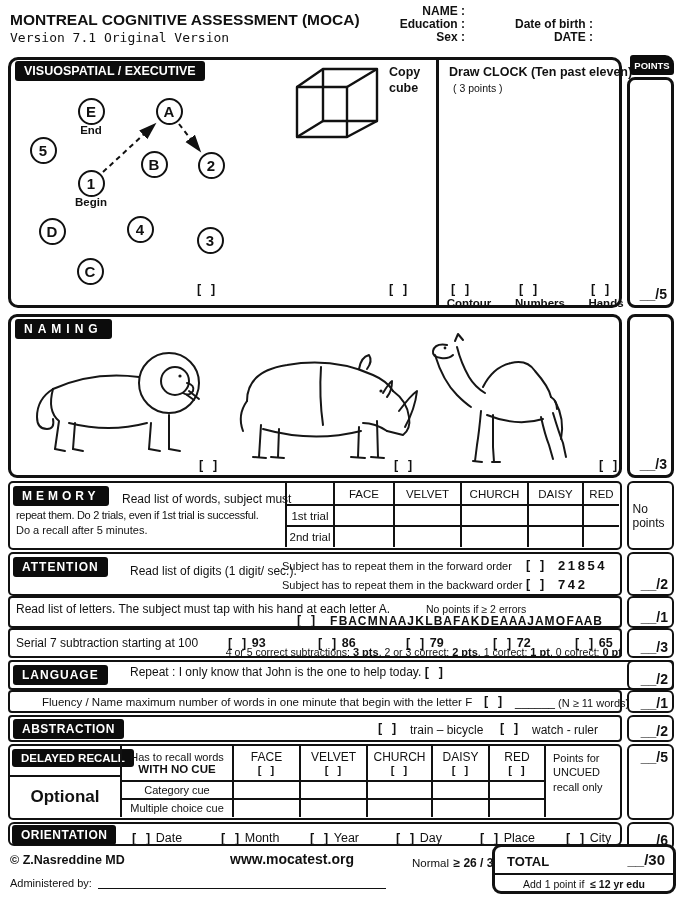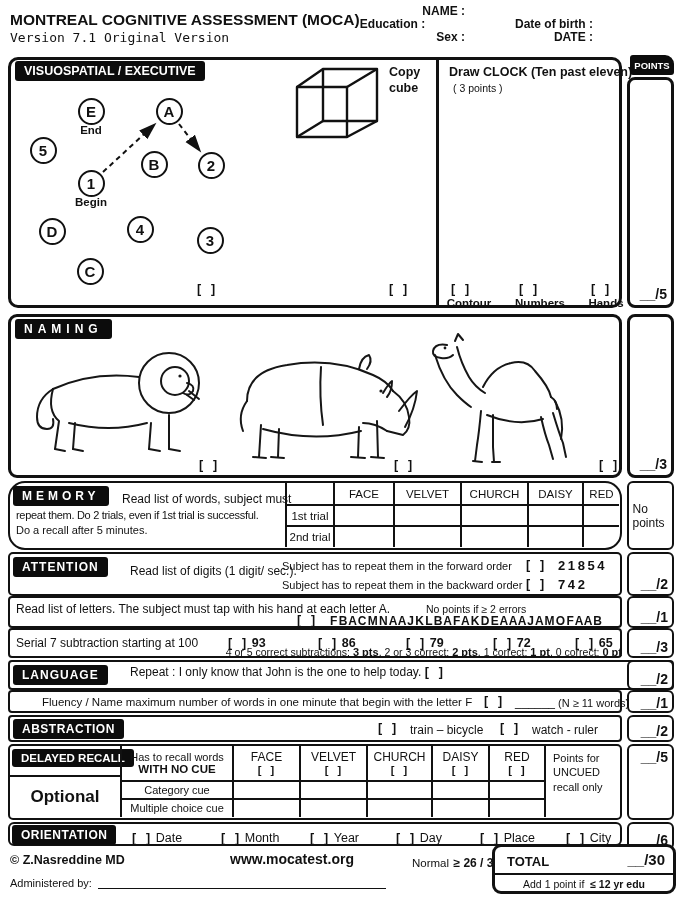--- a/index.html
+++ b/index.html
@@ -34,21 +34,21 @@
 </style>
 </head>
 <body>
 
 <div id="page">
 
   <div class="lbl b" style="left:10px;top:11px;font-size:15.5px;">MONTREAL COGNITIVE ASSESSMENT (MOCA)</div>
   <div class="lbl" style="left:10px;top:30px;font-size:13px;font-family:'DejaVu Sans Mono',monospace;">Version 7.1 Original Version</div>
 
   <div class="lbl b t12" style="left:320px;top:4px;width:145px;text-align:right;">NAME :</div>
-  <div class="lbl b t12" style="left:320px;top:17px;width:145px;text-align:center;">Education :</div>
+  <div class="lbl b t12" style="left:320px;top:17px;width:145px;text-align:right;">Education :</div>
   <div class="lbl b t12" style="left:320px;top:30px;width:145px;text-align:right;">Sex :</div>
   <div class="lbl b t12" style="left:455px;top:17px;width:138px;text-align:right;">Date of birth :</div>
   <div class="lbl b t12" style="left:455px;top:30px;width:138px;text-align:right;">DATE :</div>
 
   <div class="box" style="left:8px;top:57px;width:614px;height:251px;border-width:3px;border-radius:10px;">
     <div class="seclabel" style="left:4px;top:1px;font-size:12.5px;">VISUOSPATIAL / EXECUTIVE</div>
 
     <svg width="430" height="246" style="position:absolute;left:0;top:0;">
       <defs>
         <marker id="ah" markerWidth="10" markerHeight="8" refX="8" refY="3" orient="auto">
@@ -152,21 +152,21 @@
     </svg>
 
     <span class="lbl cb" style="left:188px;top:141px;">[&nbsp;&nbsp;]</span>
     <span class="lbl cb" style="left:383px;top:141px;">[&nbsp;&nbsp;]</span>
     <span class="lbl cb" style="left:588px;top:141px;">[&nbsp;&nbsp;]</span>
   </div>
   <div class="pbox" style="top:314px;height:164px;border-width:3px;border-radius:8px;">
     <span class="score" style="right:4px;bottom:3px;">__/3</span>
   </div>
 
-  <div class="box" style="left:8px;top:481px;width:614px;height:69px;border-radius:17px;">
+  <div class="box" style="left:8px;top:481px;width:614px;height:69px;border-radius:5px;">
     <div class="seclabel" style="left:3px;top:3px;letter-spacing:4px;">MEMORY</div>
     <div class="lbl t12" style="left:112px;top:9px;">Read list of words, subject must</div>
     <div class="lbl t11" style="left:6px;top:26px;letter-spacing:-0.3px;">repeat them. Do 2 trials, even if 1st trial is successful.</div>
     <div class="lbl t11" style="left:6px;top:41px;">Do a recall after 5 minutes.</div>
 
     <div class="mgrid">
       <div class="mc"></div>
       <div class="mc">FACE</div>
       <div class="mc">VELVET</div>
       <div class="mc">CHURCH</div>

